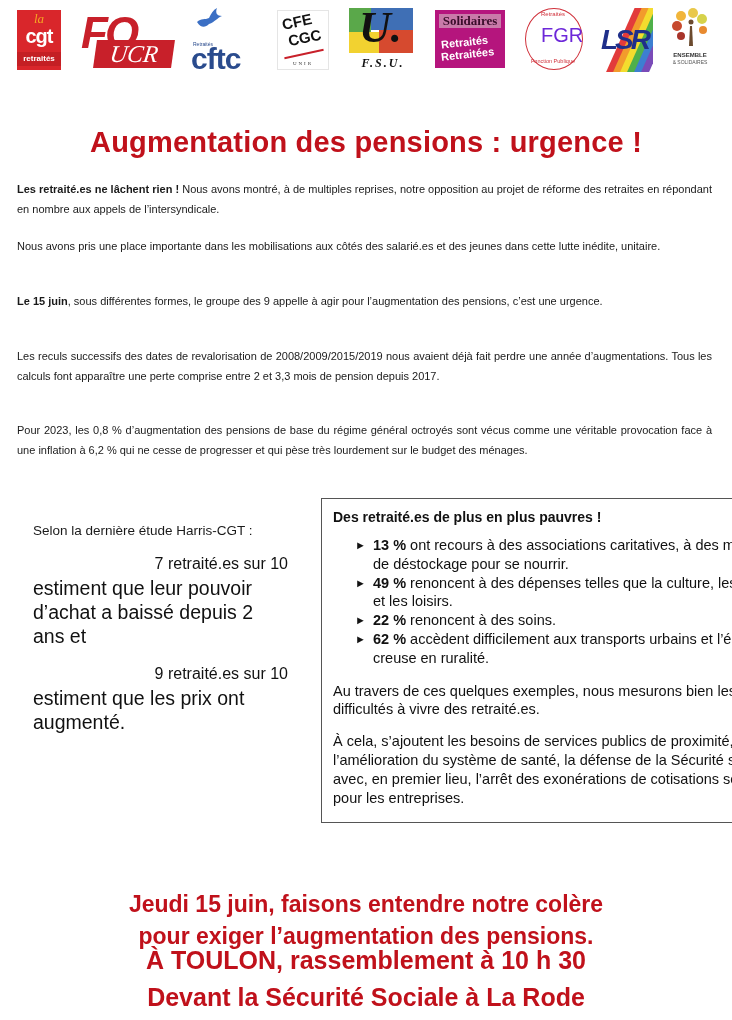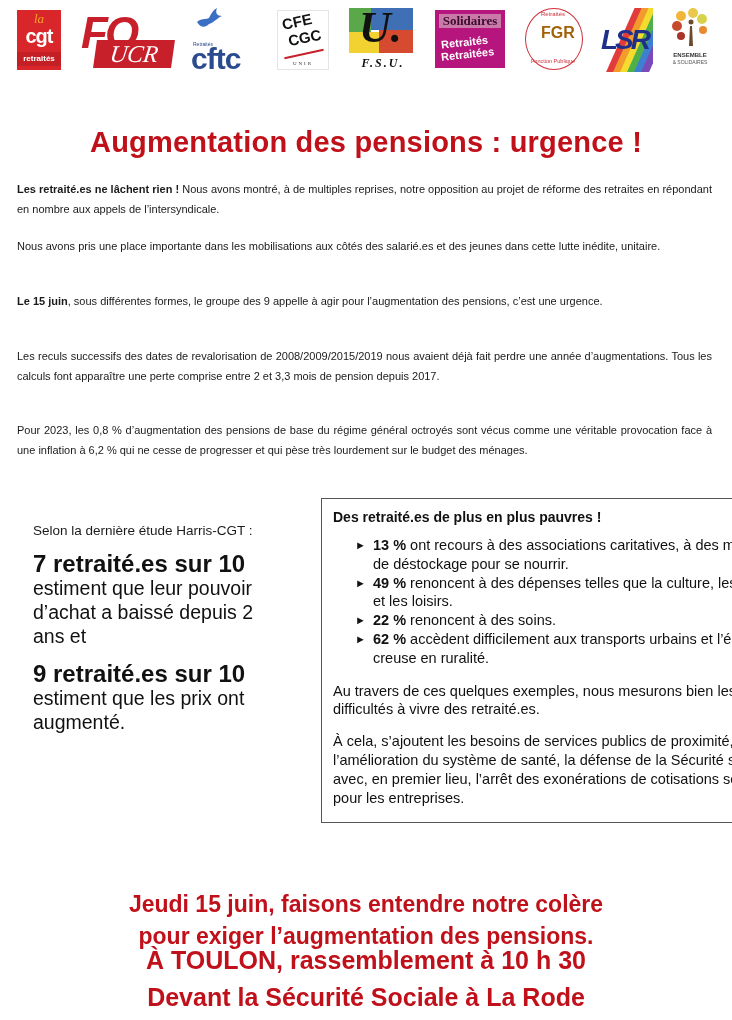--- a/index.html
+++ b/index.html
@@ -43,21 +43,21 @@
   
   .logo-sol { left: 435px; top: 10px; width: 70px; height: 58px; background: #b5157d; color: #fff; }
   .logo-sol .top { position: absolute; left: 4px; top: 4px; width: 62px; text-align: center; font-family: "Liberation Serif", serif; font-weight: bold; font-size: 13px; color: #3a0c2a; background: #c97aa9; line-height: 14px; }
   .logo-sol .l1, .logo-sol .l2 { position: absolute; left: 6px; font-weight: bold; font-size: 11px; line-height: 12px; transform: rotate(-6deg); }
   .logo-sol .l1 { top: 26px; }
   .logo-sol .l2 { top: 38px; }
 
   
   .logo-fgr { left: 523px; top: 6px; width: 62px; height: 66px; }
   .logo-fgr .ring { position: absolute; left: 2px; top: 2px; width: 58px; height: 62px; border: 1.5px solid #d0303a; border-radius: 50%; }
-  .logo-fgr .fg { position: absolute; left: 18px; top: 18px; font-weight: bold; font-size: 16px; color: #a16207; }
+  .logo-fgr .fg { position: absolute; left: 18px; top: 18px; font-weight: normal; font-size: 20px; color: #6d28d9; }
   .logo-fgr .arc1 { position: absolute; left: 18px; top: 5px; font-size: 6px; color: #d0303a; }
   .logo-fgr .arc2 { position: absolute; left: 8px; top: 52px; font-size: 5.5px; color: #d0303a; }
 
   
   .logo-lsr { left: 597px; top: 8px; width: 56px; height: 64px; overflow: hidden; }
   .logo-lsr .rb { position: absolute; width: 8px; height: 90px; top: -10px; transform: skewX(-24deg); }
   .logo-lsr .txt { position: absolute; left: 4px; top: 18px; font-style: italic; font-weight: bold; font-size: 28px; line-height: 28px; color: #1f2f8a; letter-spacing: -3px; background: rgba(255,255,255,0.0); }
 
   
   .logo-ens { left: 665px; top: 8px; width: 50px; height: 66px; }
@@ -73,21 +73,21 @@
 
   .p1 { top: 180px; }
   .p2 { top: 237px; }
   .p3 { top: 292px; }
   .p4 { top: 347px; }
   .p5 { top: 421px; }
 
   
   .left-col { position: absolute; left: 17px; top: 523px; width: 255px; margin-left: 16px; }
   .left-col .intro { font-size: 13.5px; color: #1a1a1a; margin-bottom: 14px; }
-  .stat-head { font-weight: bold; font-size: 24px; line-height: 24px; color: #111; }
+  .stat-head { font-weight: normal; font-size: 16px; line-height: 24px; color: #111; text-align: right; }
   .stat-body { font-size: 19.5px; line-height: 24px; color: #111; }
   .stat-block + .stat-block { margin-top: 14px; }
 
   
   .box { position: absolute; left: 286px; top: 498px; width: 485px; height: 325px; border: 1.5px solid #555; padding: 9px 11px 0 11px; margin-left: 35px; }
   .box .heading { font-weight: bold; font-size: 14px; line-height: 18px; color: #111; margin-bottom: 10px; }
   .box ul { list-style: none; margin-left: 22px; }
   .box li { position: relative; padding-left: 18px; font-size: 14.5px; line-height: 18.8px; color: #111; }
   .box li .arrow { position: absolute; left: 0; top: 0; font-size: 11px; line-height: 18.8px; color: #111; }
   .box li b { font-weight: bold; }

